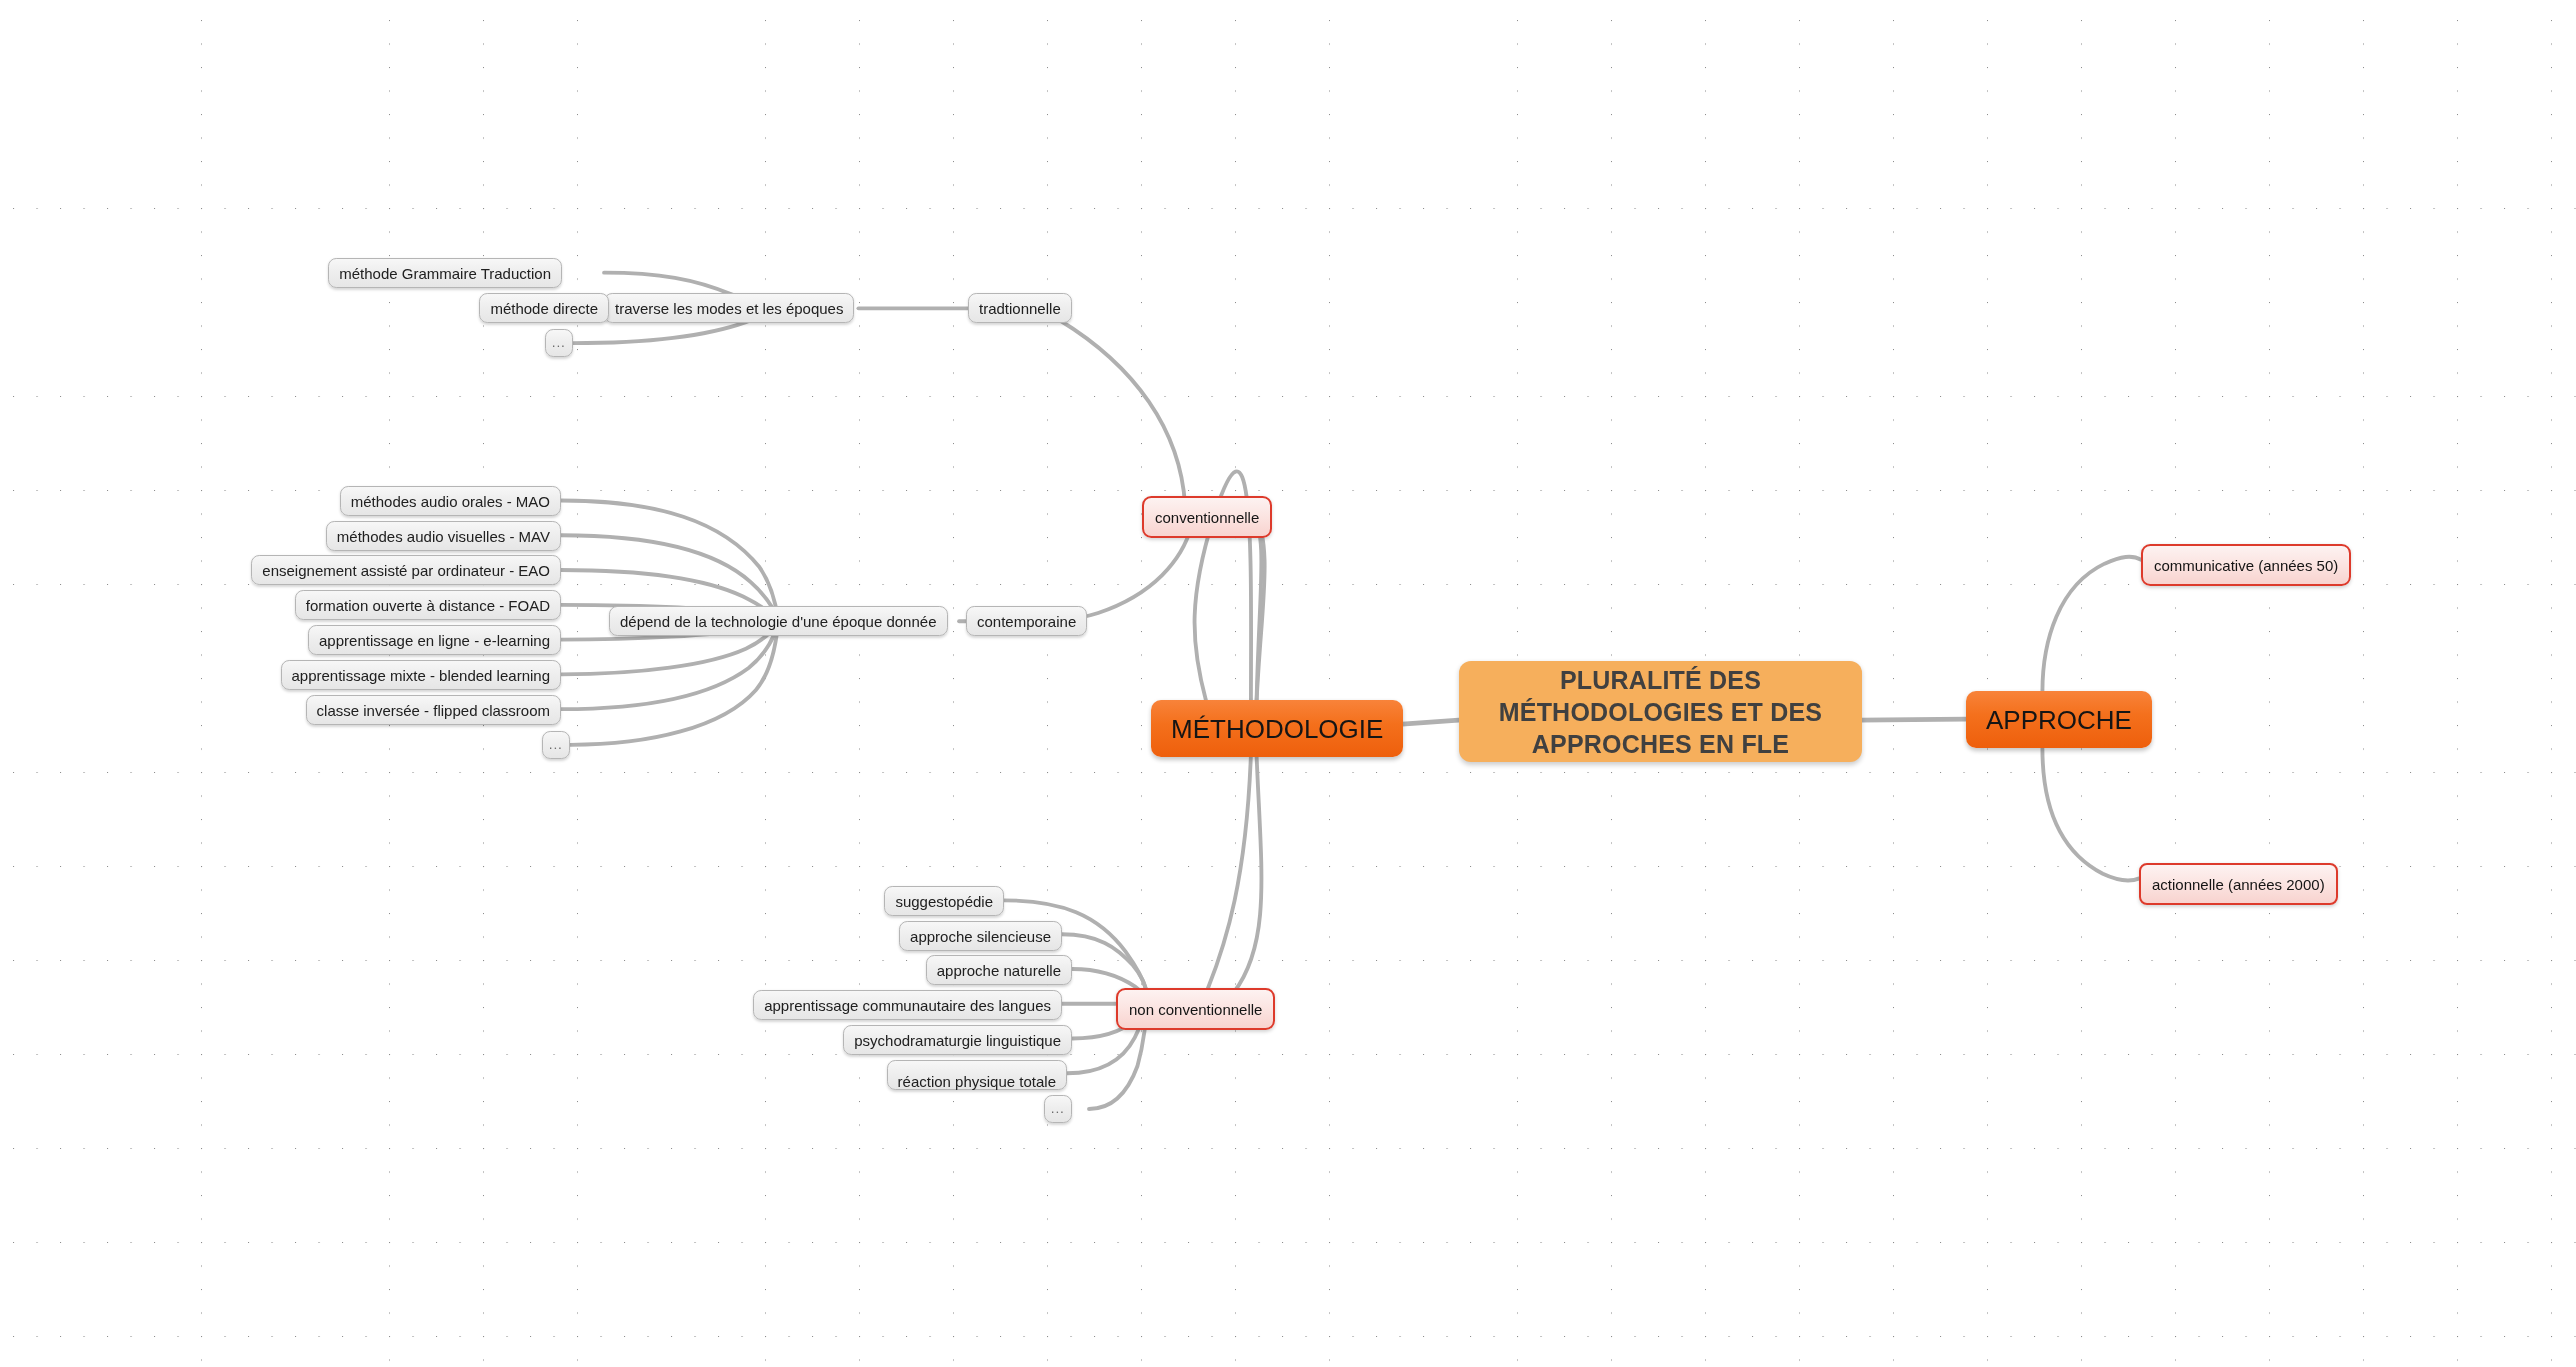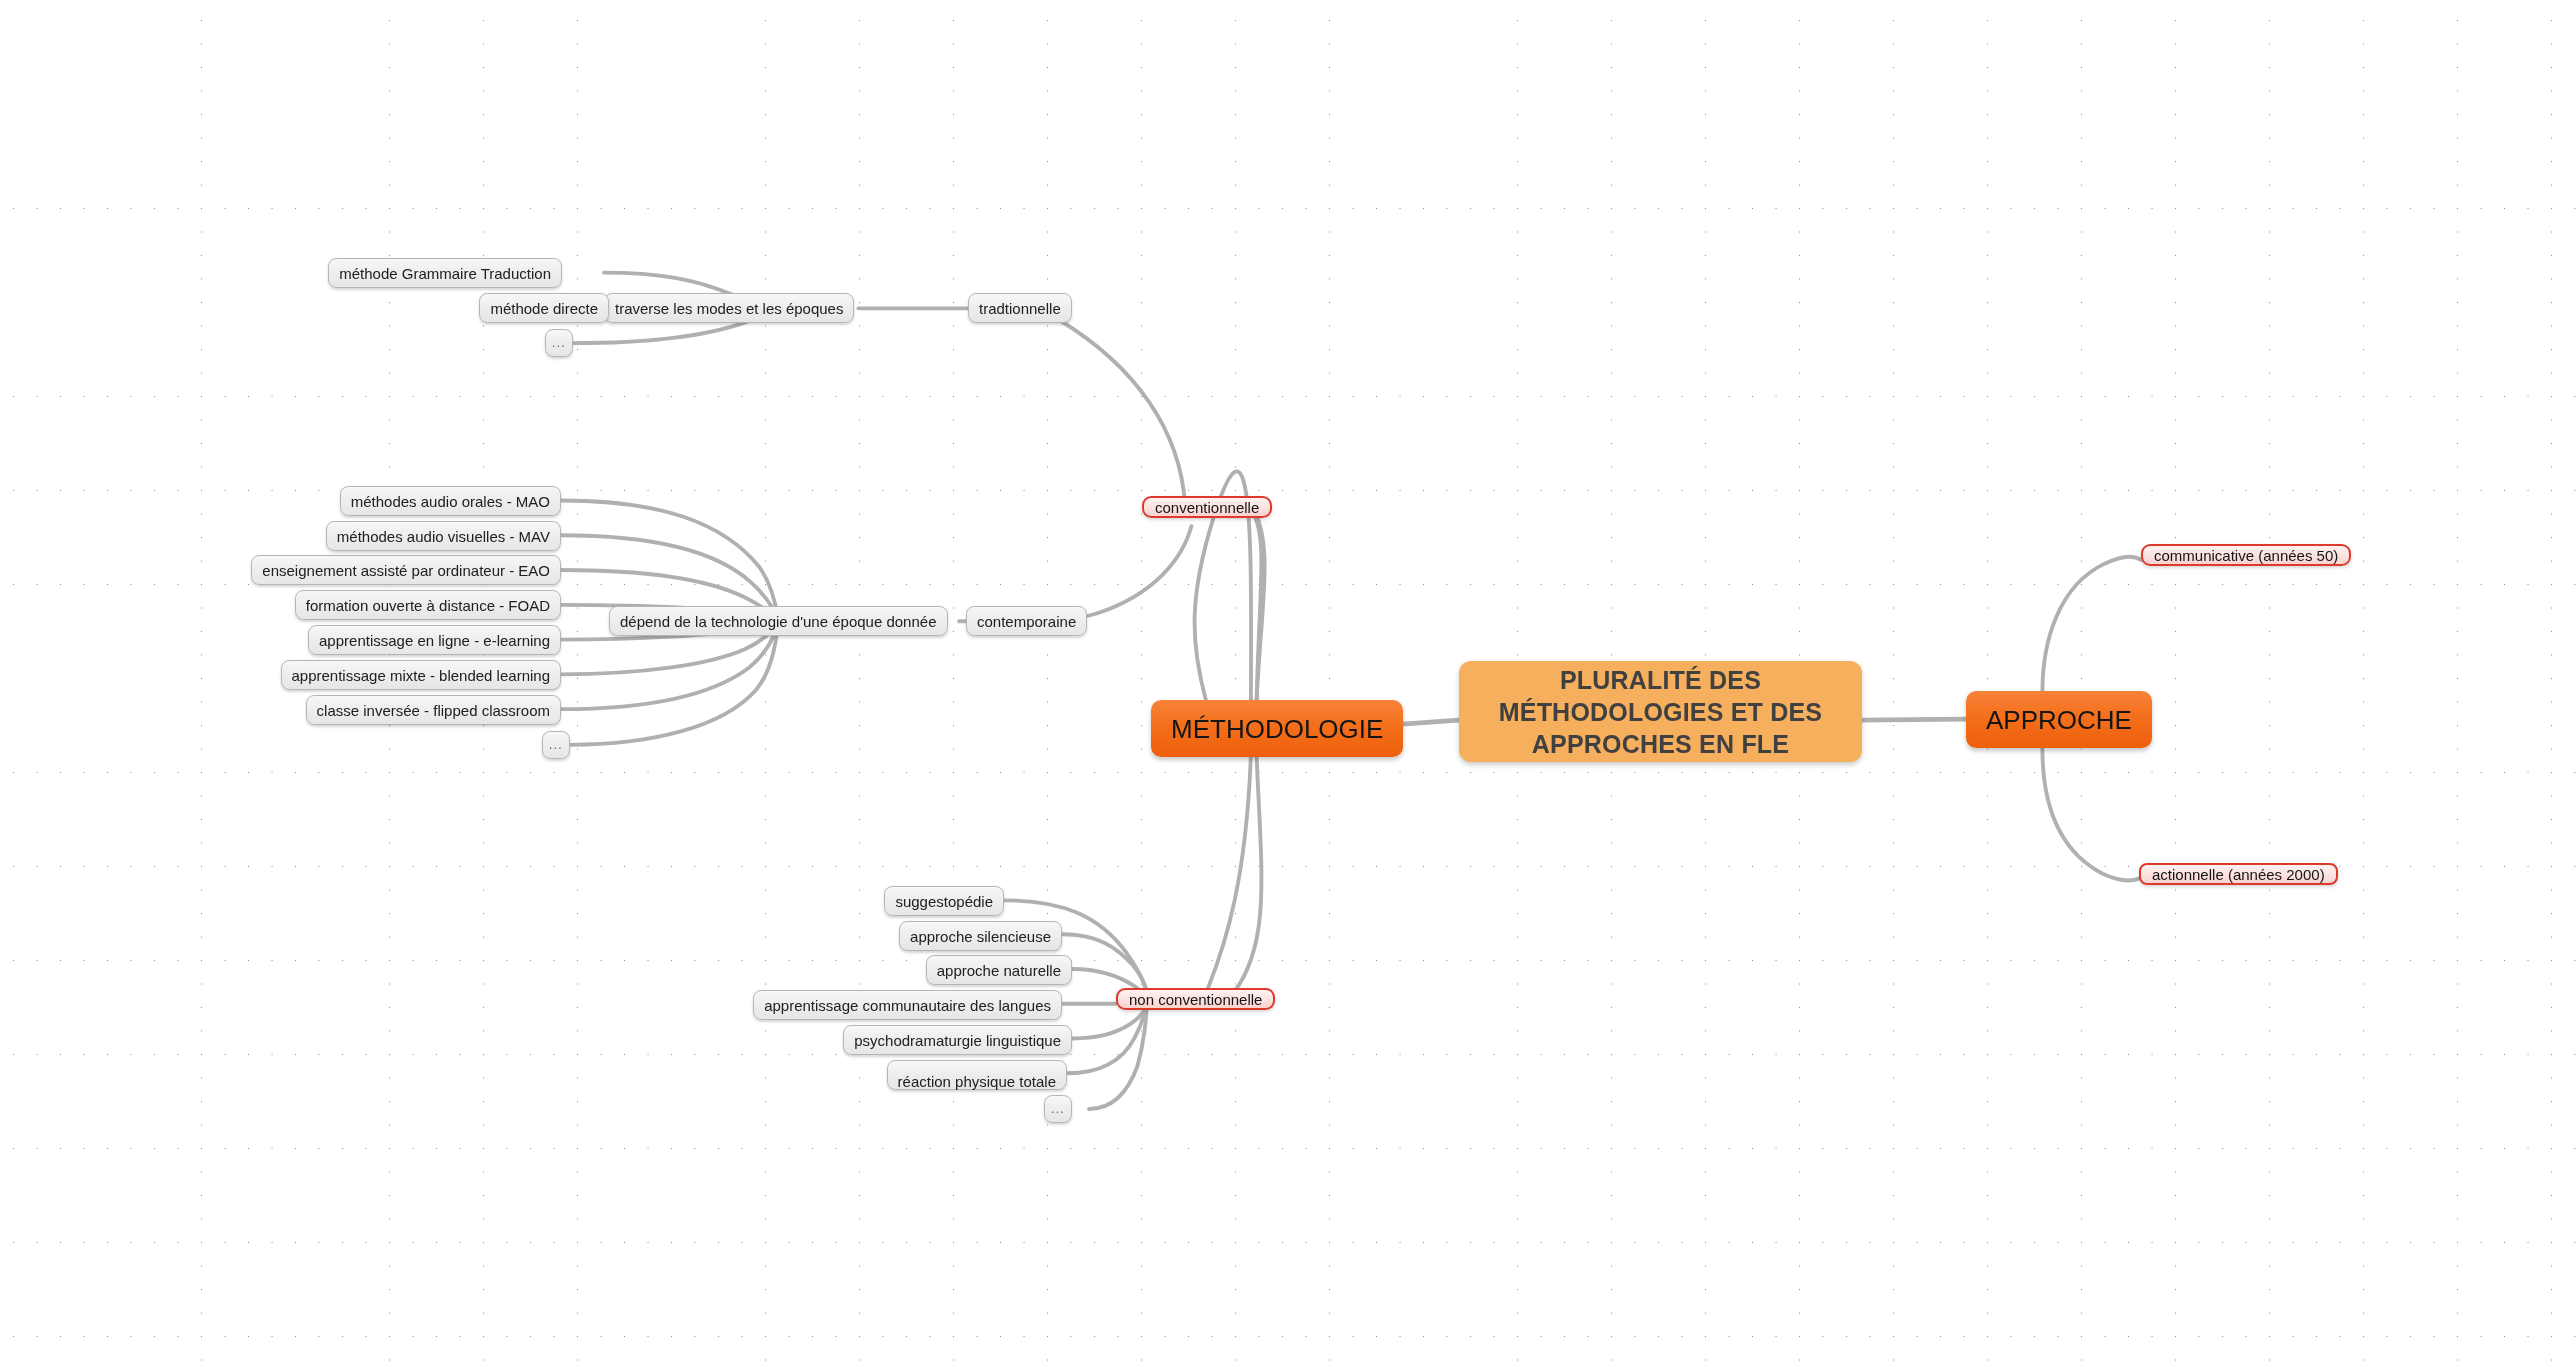--- a/index.html
+++ b/index.html
@@ -63,21 +63,21 @@
     width: 27.5px; height: 27.5px;
     padding: 0;
     font-size: 13.7px;
     letter-spacing: 0.9px;
     color: #6b6b6b;
     border-radius: 8.2px;
   }
 
   
   .n-pink {
-    height: 22px;
+    height: 42px;
     padding: 0 11px;
     font-size: 15px;
     line-height: 1;
     border: 2.4px solid #dd3a2b;
     border-radius: 9.2px;
     background: linear-gradient(180deg, #fdf2f1 0%, #fbe2df 55%, #f8d3cf 100%);
     box-shadow: 0 1.8px 3.7px rgba(0,0,0,0.17);
     color: #141414;
   }
 

